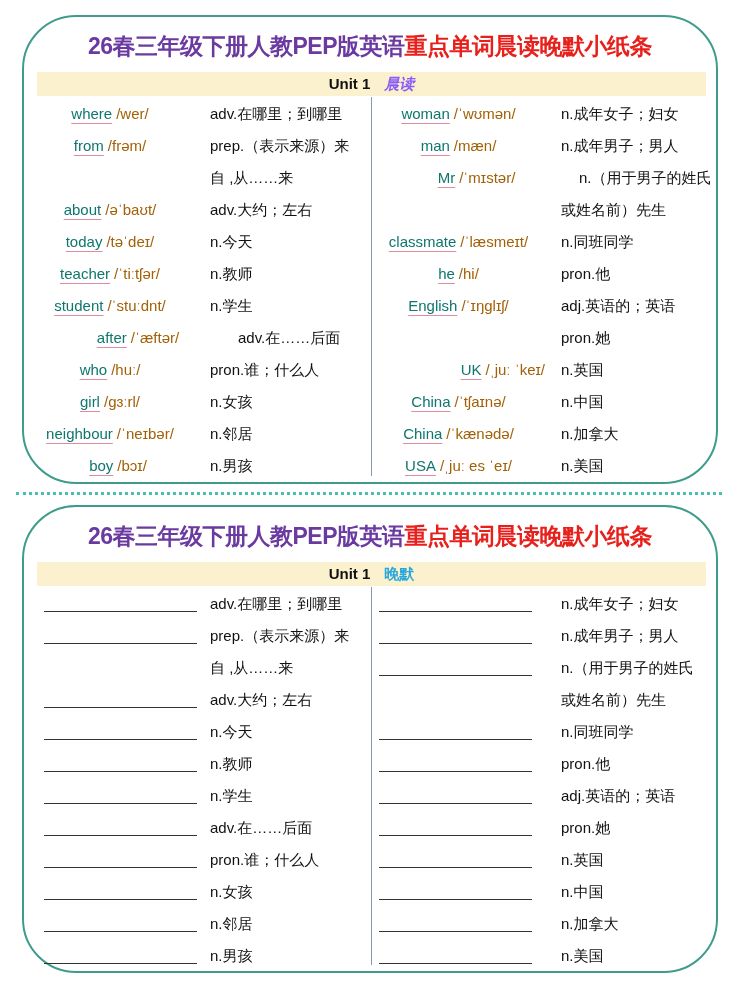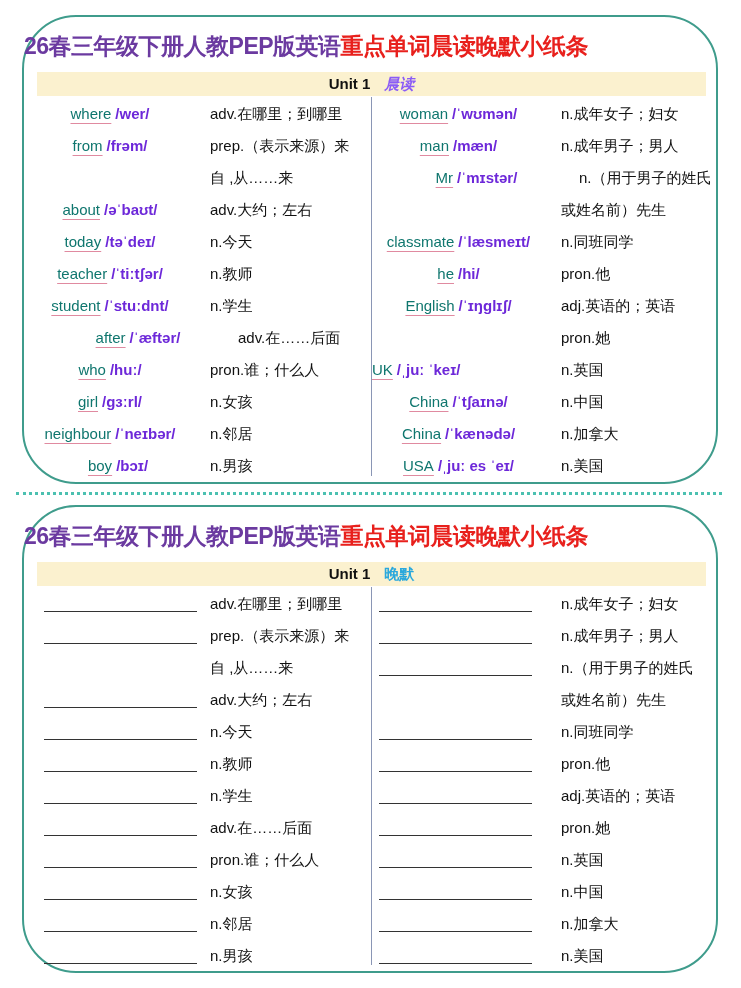--- a/index.html
+++ b/index.html
@@ -1,31 +1,31 @@
 <!DOCTYPE html>
 <html><head>
 <meta charset="utf-8">
 <style>
   html,body{margin:0;padding:0;background:#fff;}
   body{width:741px;height:988px;position:relative;overflow:hidden;font-family:"Liberation Sans","DejaVu Sans",sans-serif;color:#222;}
   .card{position:absolute;left:22px;width:696px;border:2.5px solid #3f9c8c;border-radius:54px;box-sizing:border-box;background:#fff;}
   #card1{top:15px;height:469px;}
   #card2{top:505px;height:468px;}
-  .title{position:absolute;left:0;right:0;top:14px;font-size:23px;font-weight:bold;letter-spacing:-0.5px;white-space:nowrap;}
+  .title{position:absolute;left:0;right:0;top:14px;text-align:center;font-size:23px;font-weight:bold;letter-spacing:-0.5px;white-space:nowrap;}
   .title .p1{color:#6b3aa0;}
   .title .p2{color:#e8201c;}
   .band{position:absolute;left:13px;width:669px;top:55px;height:24px;background:#fbf1cf;text-align:center;font-size:15px;font-weight:bold;line-height:24px;}
   .band .unit{color:#111;margin-right:14px;}
   .band .tag-read{color:#8b5cf6;font-style:italic;}
   .band .tag-dict{color:#2aa8dc;}
   .divider{position:absolute;left:347px;top:80px;bottom:6px;width:1px;background:#8a96b5;}
   .row{position:absolute;height:32px;font-size:15px;line-height:22px;white-space:nowrap;}
   .wordcell{position:absolute;text-align:right;}
   .word{color:#0f766e;text-decoration:underline;text-decoration-color:#e08aa0;text-underline-offset:4px;}
-  .ipa{color:#6d28d9;margin-left:4px;font-weight:bold;}
+  .ipa{color:#a16207;margin-left:4px;}
   .mean{position:absolute;color:#111;}
   .blank{position:absolute;height:1px;background:#333;width:153px;}
   .dots{position:absolute;left:16px;width:706px;top:492px;height:0;border-top:3px dotted #4cc0b0;}
 </style>
 </head>
 <body>
 
 <div class="card" id="card1">
   <div class="title"><span class="p1">26春三年级下册人教PEP版英语</span><span class="p2">重点单词晨读晚默小纸条</span></div>
   <div class="band"><span class="unit">Unit 1</span><span class="tag-read">晨读</span></div>
@@ -102,21 +102,21 @@
         <span class="mean" style="left: 537px;">pron.他</span>
       </div>
       <div class="row" style="top: 278px; left: 0px; width: 100%;">
         <div class="wordcell" style="left: 348px; width: 173px; text-align: center;"><span class="word">English</span><span class="ipa">/ˈɪŋglɪʃ/</span></div>
         <span class="mean" style="left: 537px;">adj.英语的；英语</span>
       </div>
       <div class="row" style="top: 310px; left: 0px; width: 100%;">
         <span class="mean" style="left: 537px;">pron.她</span>
       </div>
       <div class="row" style="top: 342px; left: 0px; width: 100%;">
-        <div class="wordcell" style="left: 348px; width: 173px; text-align: left;"><span class="word">UK</span><span class="ipa">/ˌjuː ˈkeɪ/</span></div>
+        <div class="wordcell" style="left: 348px; width: 173px; text-align: right;"><span class="word">UK</span><span class="ipa">/ˌjuː ˈkeɪ/</span></div>
         <span class="mean" style="left: 537px;">n.英国</span>
       </div>
       <div class="row" style="top: 374px; left: 0px; width: 100%;">
         <div class="wordcell" style="left: 348px; width: 173px; text-align: center;"><span class="word">China</span><span class="ipa">/ˈtʃaɪnə/</span></div>
         <span class="mean" style="left: 537px;">n.中国</span>
       </div>
       <div class="row" style="top: 406px; left: 0px; width: 100%;">
         <div class="wordcell" style="left: 348px; width: 173px; text-align: center;"><span class="word">China</span><span class="ipa">/ˈkænədə/</span></div>
         <span class="mean" style="left: 537px;">n.加拿大</span>
       </div>

